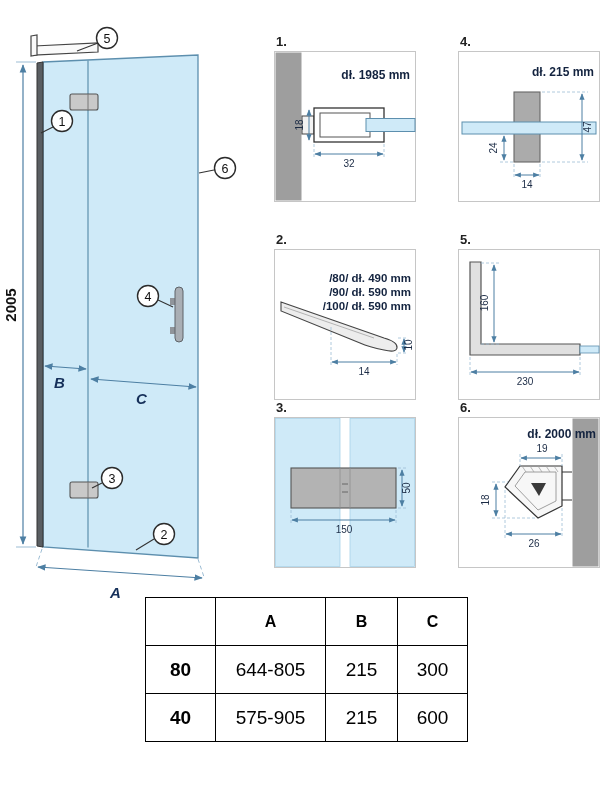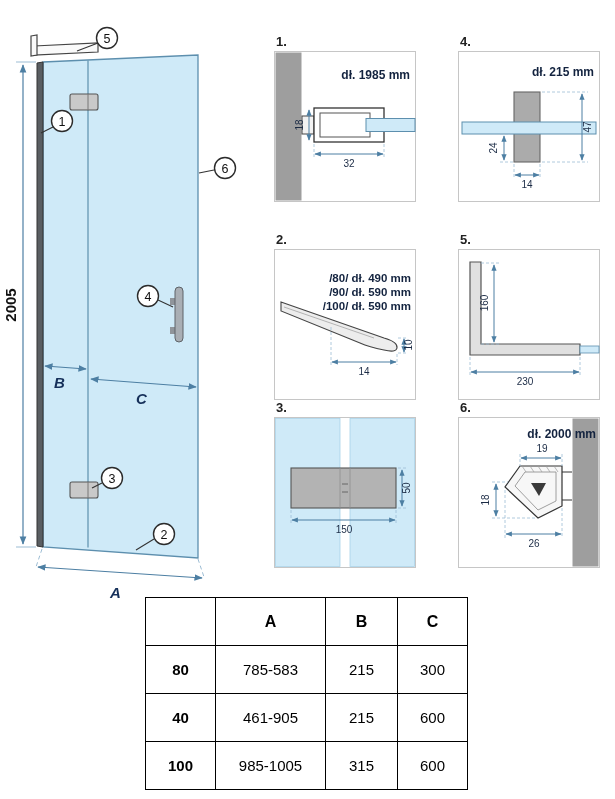--- a/index.html
+++ b/index.html
@@ -14,21 +14,21 @@
   svg text { font-family:"Liberation Sans","DejaVu Sans",sans-serif; }
 
   .size-table {
     position:absolute; left:145px; top:597px;
     border-collapse:collapse; table-layout:fixed;
     background:#fff;
   }
   .size-table th, .size-table td {
     border:1.8px solid #000;
     text-align:center; vertical-align:middle;
-    height:48px; font-size:15px; color:#000;
+    height:48px; font-size:19px; color:#000;
   }
   .size-table th { font-weight:bold; font-size:16px; }
   .size-table td.size-col { font-weight:bold; }
   .col-size { width:70px; } .col-a { width:110px; } .col-b { width:72px; } .col-c { width:70px; }
 </style>
 </head>
 <body>
 
 <div class="page">
 
@@ -321,32 +321,26 @@
       <tr>
         <th></th>
         <th>A</th>
         <th>B</th>
         <th>C</th>
       </tr>
     </thead>
     <tbody>
       <tr>
         <td class="size-col">80</td>
-        <td>785-583</td>
+        <td>644-805</td>
         <td>215</td>
         <td>300</td>
       </tr>
       <tr>
         <td class="size-col">40</td>
-        <td>461-905</td>
+        <td>575-905</td>
         <td>215</td>
-        <td>600</td>
-      </tr>
-      <tr>
-        <td class="size-col">100</td>
-        <td>985-1005</td>
-        <td>315</td>
         <td>600</td>
       </tr>
     </tbody>
   </table>
 
 </div>
 
 </body></html>

